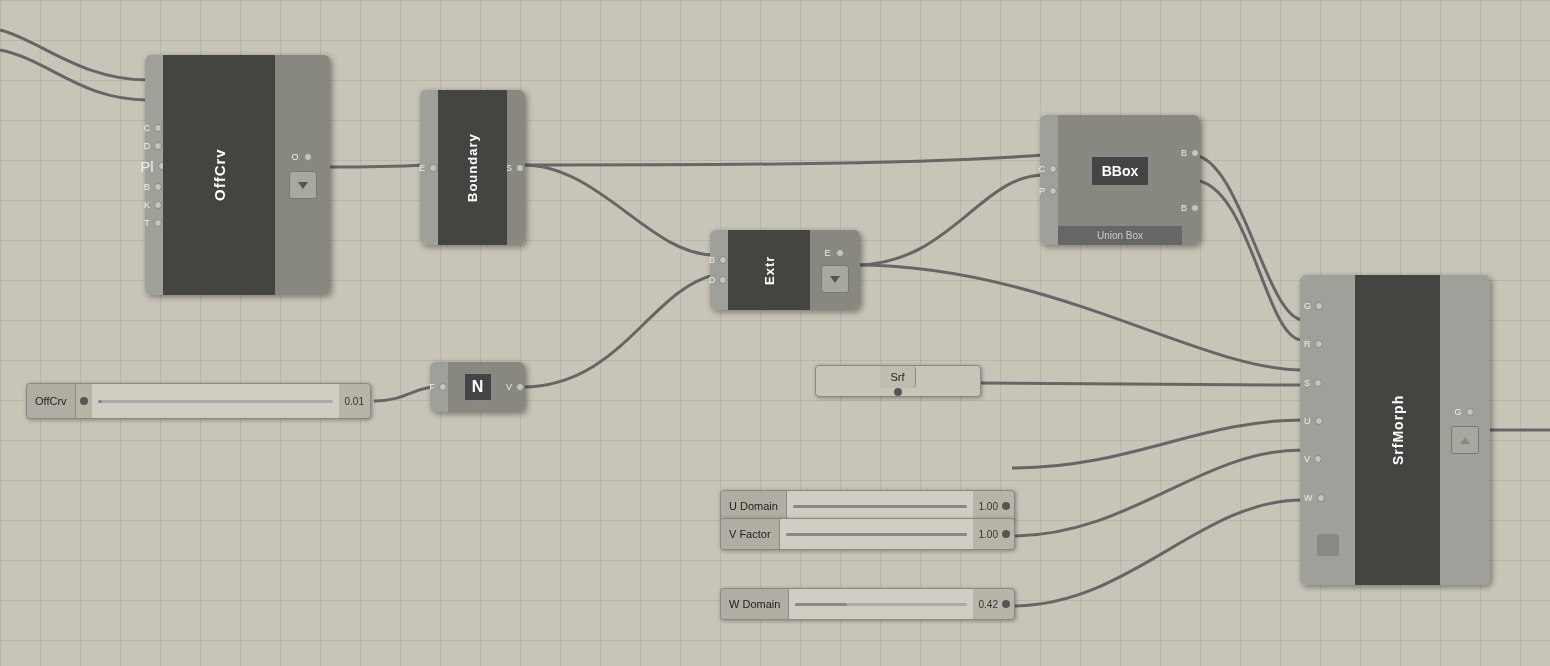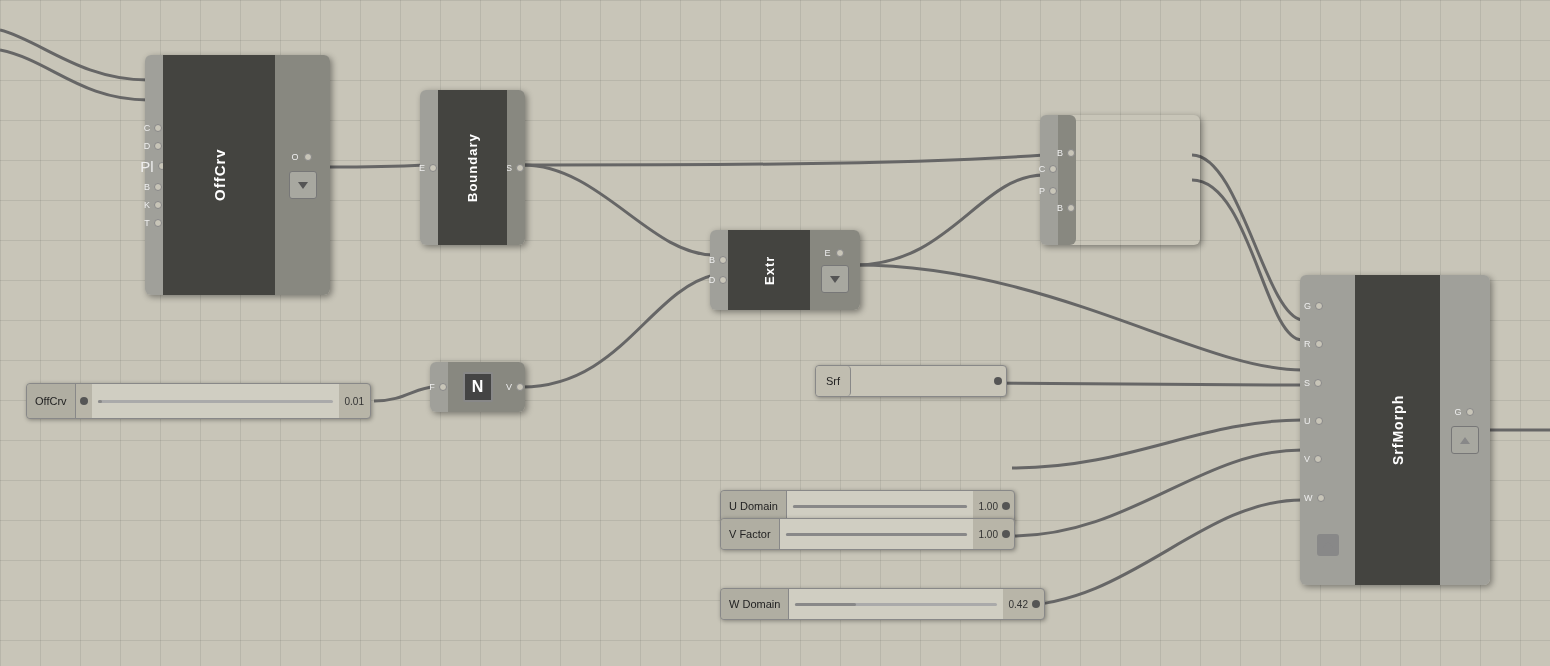--- a/index.html
+++ b/index.html
@@ -403,20 +403,26 @@
       <div style="display:flex;align-items:center;gap:2px;">
         <span style="font-size:9px;color:#eee;">C</span>
         <div class="port-dot"></div>
       </div>
       <div style="display:flex;align-items:center;gap:2px;">
         <span style="font-size:9px;color:#eee;">P</span>
         <div class="port-dot"></div>
       </div>
     </div>
   </div>
+  <div style="flex:1;background:#888880;display:flex;flex-direction:column;">
+    <div style="flex:1;display:flex;align-items:center;justify-content:center;">
+      <div style="background:#444;color:white;font-weight:bold;font-size:14px;padding:6px 10px;border-radius:3px;border:2px solid #888;">BBox</div>
+    </div>
+    <div style="text-align:center;font-size:10px;color:#ccc;padding:4px;background:#666;">Union Box</div>
+  </div>
   <div style="width:18px;background:#888880;display:flex;flex-direction:column;align-items:center;justify-content:space-around;padding:10px 0;border-radius:0 6px 6px 0;">
     <div style="display:flex;align-items:center;gap:2px;">
       <span style="font-size:9px;color:#eee;">B</span>
       <div class="port-dot"></div>
     </div>
     <div style="display:flex;align-items:center;gap:2px;">
       <span style="font-size:9px;color:#eee;">B</span>
       <div class="port-dot"></div>
     </div>
   </div>
@@ -494,21 +500,21 @@
   <div class="param-label">OffCrv</div>
   <div class="param-dot"></div>
   <div class="param-slider-area">
     <div class="param-slider-track">
       <div class="param-slider-fill" style="width:2%;"></div>
     </div>
   </div>
   <div class="param-value" style="padding-right:6px;">0.01</div>
 </div>
 
-<div class="param-node" id="srf-param" style="left:815px;top:365px;width:192px;height:32px;background:#c8c5b8;border:1px solid #888;">
+<div class="param-node" id="srf-param" style="left:815px;top:365px;width:166px;height:32px;background:#c8c5b8;border:1px solid #888;flex-direction:column;">
   <div class="param-label" style="background:#c0bdb0;border-radius:4px;padding:0 10px;">Srf</div>
   <div style="flex:1;"></div>
   <div class="param-dot" style="background:#555;margin-right:4px;"></div>
 </div>
 
 <div class="param-node" id="udomain-slider" style="left:720px;top:450px;width:295px;height:32px;margin-top:40px;">
   <div class="param-label">U Domain</div>
   <div class="param-slider-area">
     <div class="param-slider-track">
       <div class="param-slider-fill" style="width:100%;"></div>
@@ -522,21 +528,21 @@
   <div class="param-label">V Factor</div>
   <div class="param-slider-area">
     <div class="param-slider-track">
       <div class="param-slider-fill" style="width:100%;"></div>
     </div>
   </div>
   <div class="param-value">1.00</div>
   <div class="param-dot" style="background:#555;margin-right:4px;"></div>
 </div>
 
-<div class="param-node" id="wdomain-slider" style="left:720px;top:588px;width:325px;height:32px;">
+<div class="param-node" id="wdomain-slider" style="left:720px;top:588px;width:295px;height:32px;">
   <div class="param-label">W Domain</div>
   <div class="param-slider-area">
     <div class="param-slider-track">
       <div class="param-slider-fill" style="width:30%;"></div>
     </div>
   </div>
   <div class="param-value">0.42</div>
   <div class="param-dot" style="background:#555;margin-right:4px;"></div>
 </div>
 

